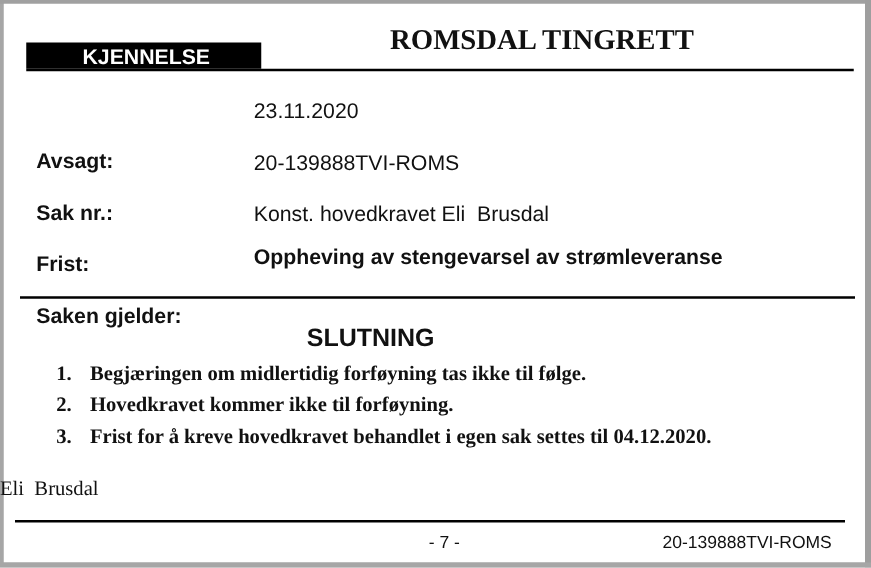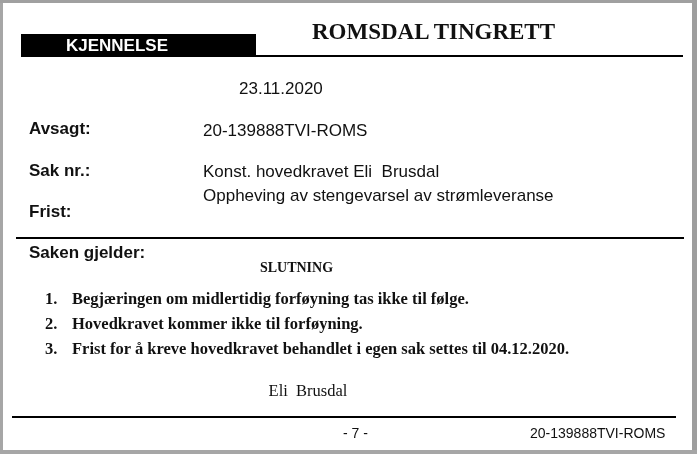--- a/index.html
+++ b/index.html
@@ -10,21 +10,21 @@
   }
   .page {
     position: absolute; left: 3px; top: 3px; width: 689px; height: 447px;
     background: #ffffff;
   }
   .top-border { position: absolute; left: 0; top: 0; width: 697px; height: 3px; background: #a0a0a0; }
   .right-shade { position: absolute; left: 692px; top: 0; width: 5px; height: 454px; background: #9e9e9e; }
   .bottom-shade { position: absolute; left: 0; top: 450px; width: 697px; height: 4px; background: #a6a6a6; }
 
   .black-bar {
-    position: absolute; left: 21px; top: 34px; width: 235px; height: 21px;
+    position: absolute; left: 21px; top: 34px; width: 188px; height: 21px;
     background: #000; color: #fff;
     font-family: "Liberation Sans", sans-serif; font-weight: bold; font-size: 17px;
     line-height: 23px; box-sizing: border-box; padding-left: 45px;
   }
   .court-title {
     position: absolute; left: 312px; top: 19px;
     font-family: "Liberation Serif", serif; font-weight: bold; font-size: 23px;
     color: #111;
   }
   .hr { position: absolute; height: 2px; background: #000; }
@@ -36,29 +36,29 @@
     position: absolute; left: 29px;
     font-family: "Liberation Sans", sans-serif; font-weight: bold; font-size: 17px; color: #111; margin-top: 40px;
   }
   .meta-value {
     position: absolute; left: 203px;
     font-family: "Liberation Sans", sans-serif; font-size: 17px; color: #111;
   }
 
   .slutning-title {
     position: absolute; left: 0; width: 593px; top: 260px; text-align: center;
-    font-family: Liberation Serif, serif; font-weight: bold; font-size: 14px; color: #111;
+    font-family: Liberation Sans, sans-serif; font-weight: bold; font-size: 20px; color: #111;
   }
   .ruling-item {
     position: absolute; left: 45px;
     font-family: "Liberation Serif", serif; font-size: 16.5px; color: #111; font-weight: bold;
   }
   .ruling-num { display: inline-block; width: 27px; }
   .signature {
-    position: absolute; left: 0; width: 616px; top: 381px; text-align: center;
+    position: absolute; left: 0; width: 616px; top: 381px; text-align: left;
     font-family: "Liberation Serif", serif; font-size: 16.5px; color: #111;
   }
   .page-num {
     position: absolute; left: 343px; top: 425px;
     font-family: "Liberation Sans", sans-serif; font-size: 14px; color: #111;
   }
   .footer-case {
     position: absolute; left: 530px; top: 425px;
     font-family: "Liberation Sans", sans-serif; font-size: 14px; color: #111;
   }
@@ -69,30 +69,30 @@
 <div class="top-border"></div>
 <div class="page"></div>
 <div class="right-shade"></div>
 <div class="bottom-shade"></div>
 
 <div class="black-bar">KJENNELSE</div>
 <div class="court-title">ROMSDAL TINGRETT</div>
 <div class="hr hr-header"></div>
 
 <div class="meta-label" style="top:79px">Avsagt:</div>
-<div class="meta-value" style="top: 79px; white-space: pre; margin-left: 36px;">23.11.2020</div>
+<div class="meta-value" style="top: 79px; white-space: pre;">23.11.2020</div>
 
 <div class="meta-label" style="top:121px">Sak nr.:</div>
 <div class="meta-value" style="top: 121px; white-space: pre;">20-139888TVI-ROMS</div>
 
 <div class="meta-label" style="top:162px">Frist:</div>
 <div class="meta-value" style="top: 162px; white-space: pre;">Konst. hovedkravet Eli  Brusdal</div>
 
 <div class="meta-label" style="top:203px">Saken gjelder:</div>
-<div class="meta-value" style="top: 186px; white-space: pre;">Oppheving av stengevarsel av strømleveranse</div>
+<div class="meta-value" style="top: 196px; white-space: pre; font-weight: bold;">Oppheving av stengevarsel av strømleveranse</div>
 
 <div class="hr hr-meta"></div>
 
 <div class="slutning-title">SLUTNING</div>
 
 <div class="ruling-item" style="top:289px">
   <span class="ruling-num">1.</span><span>Begjæringen om midlertidig forføyning tas ikke til følge.</span>
 </div>
 <div class="ruling-item" style="top:314px">
   <span class="ruling-num">2.</span><span>Hovedkravet kommer ikke til forføyning.</span>

